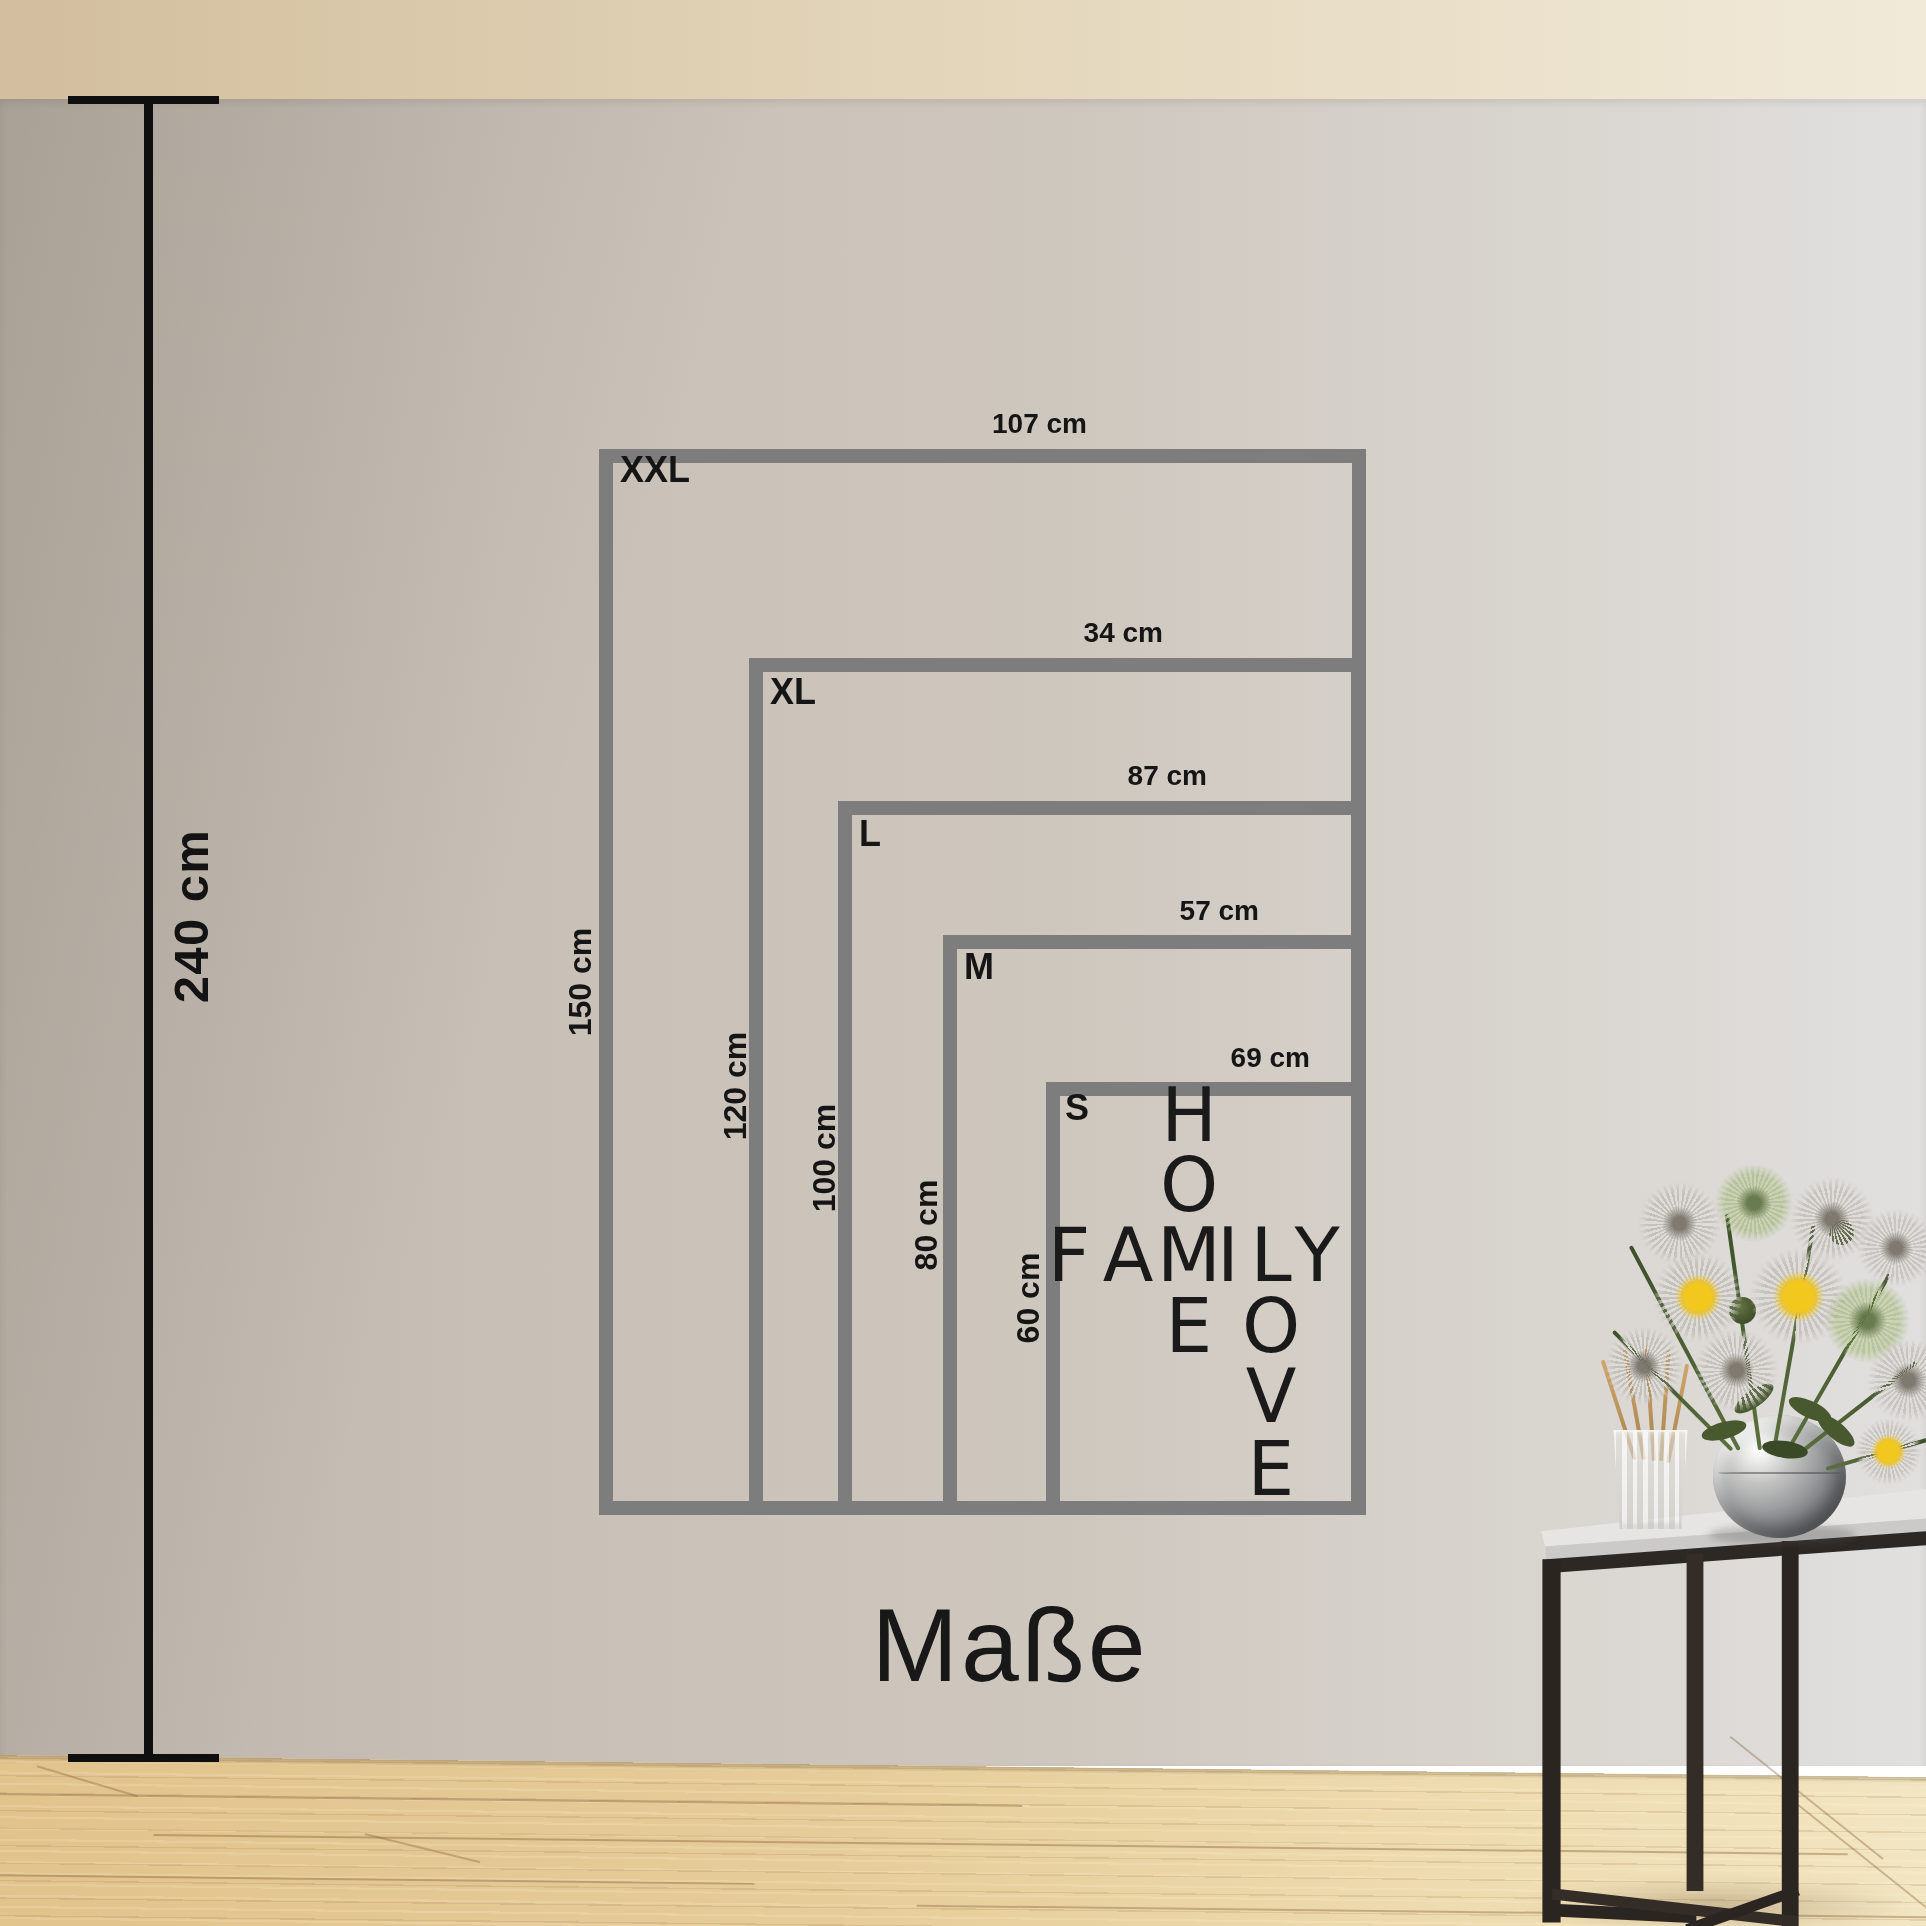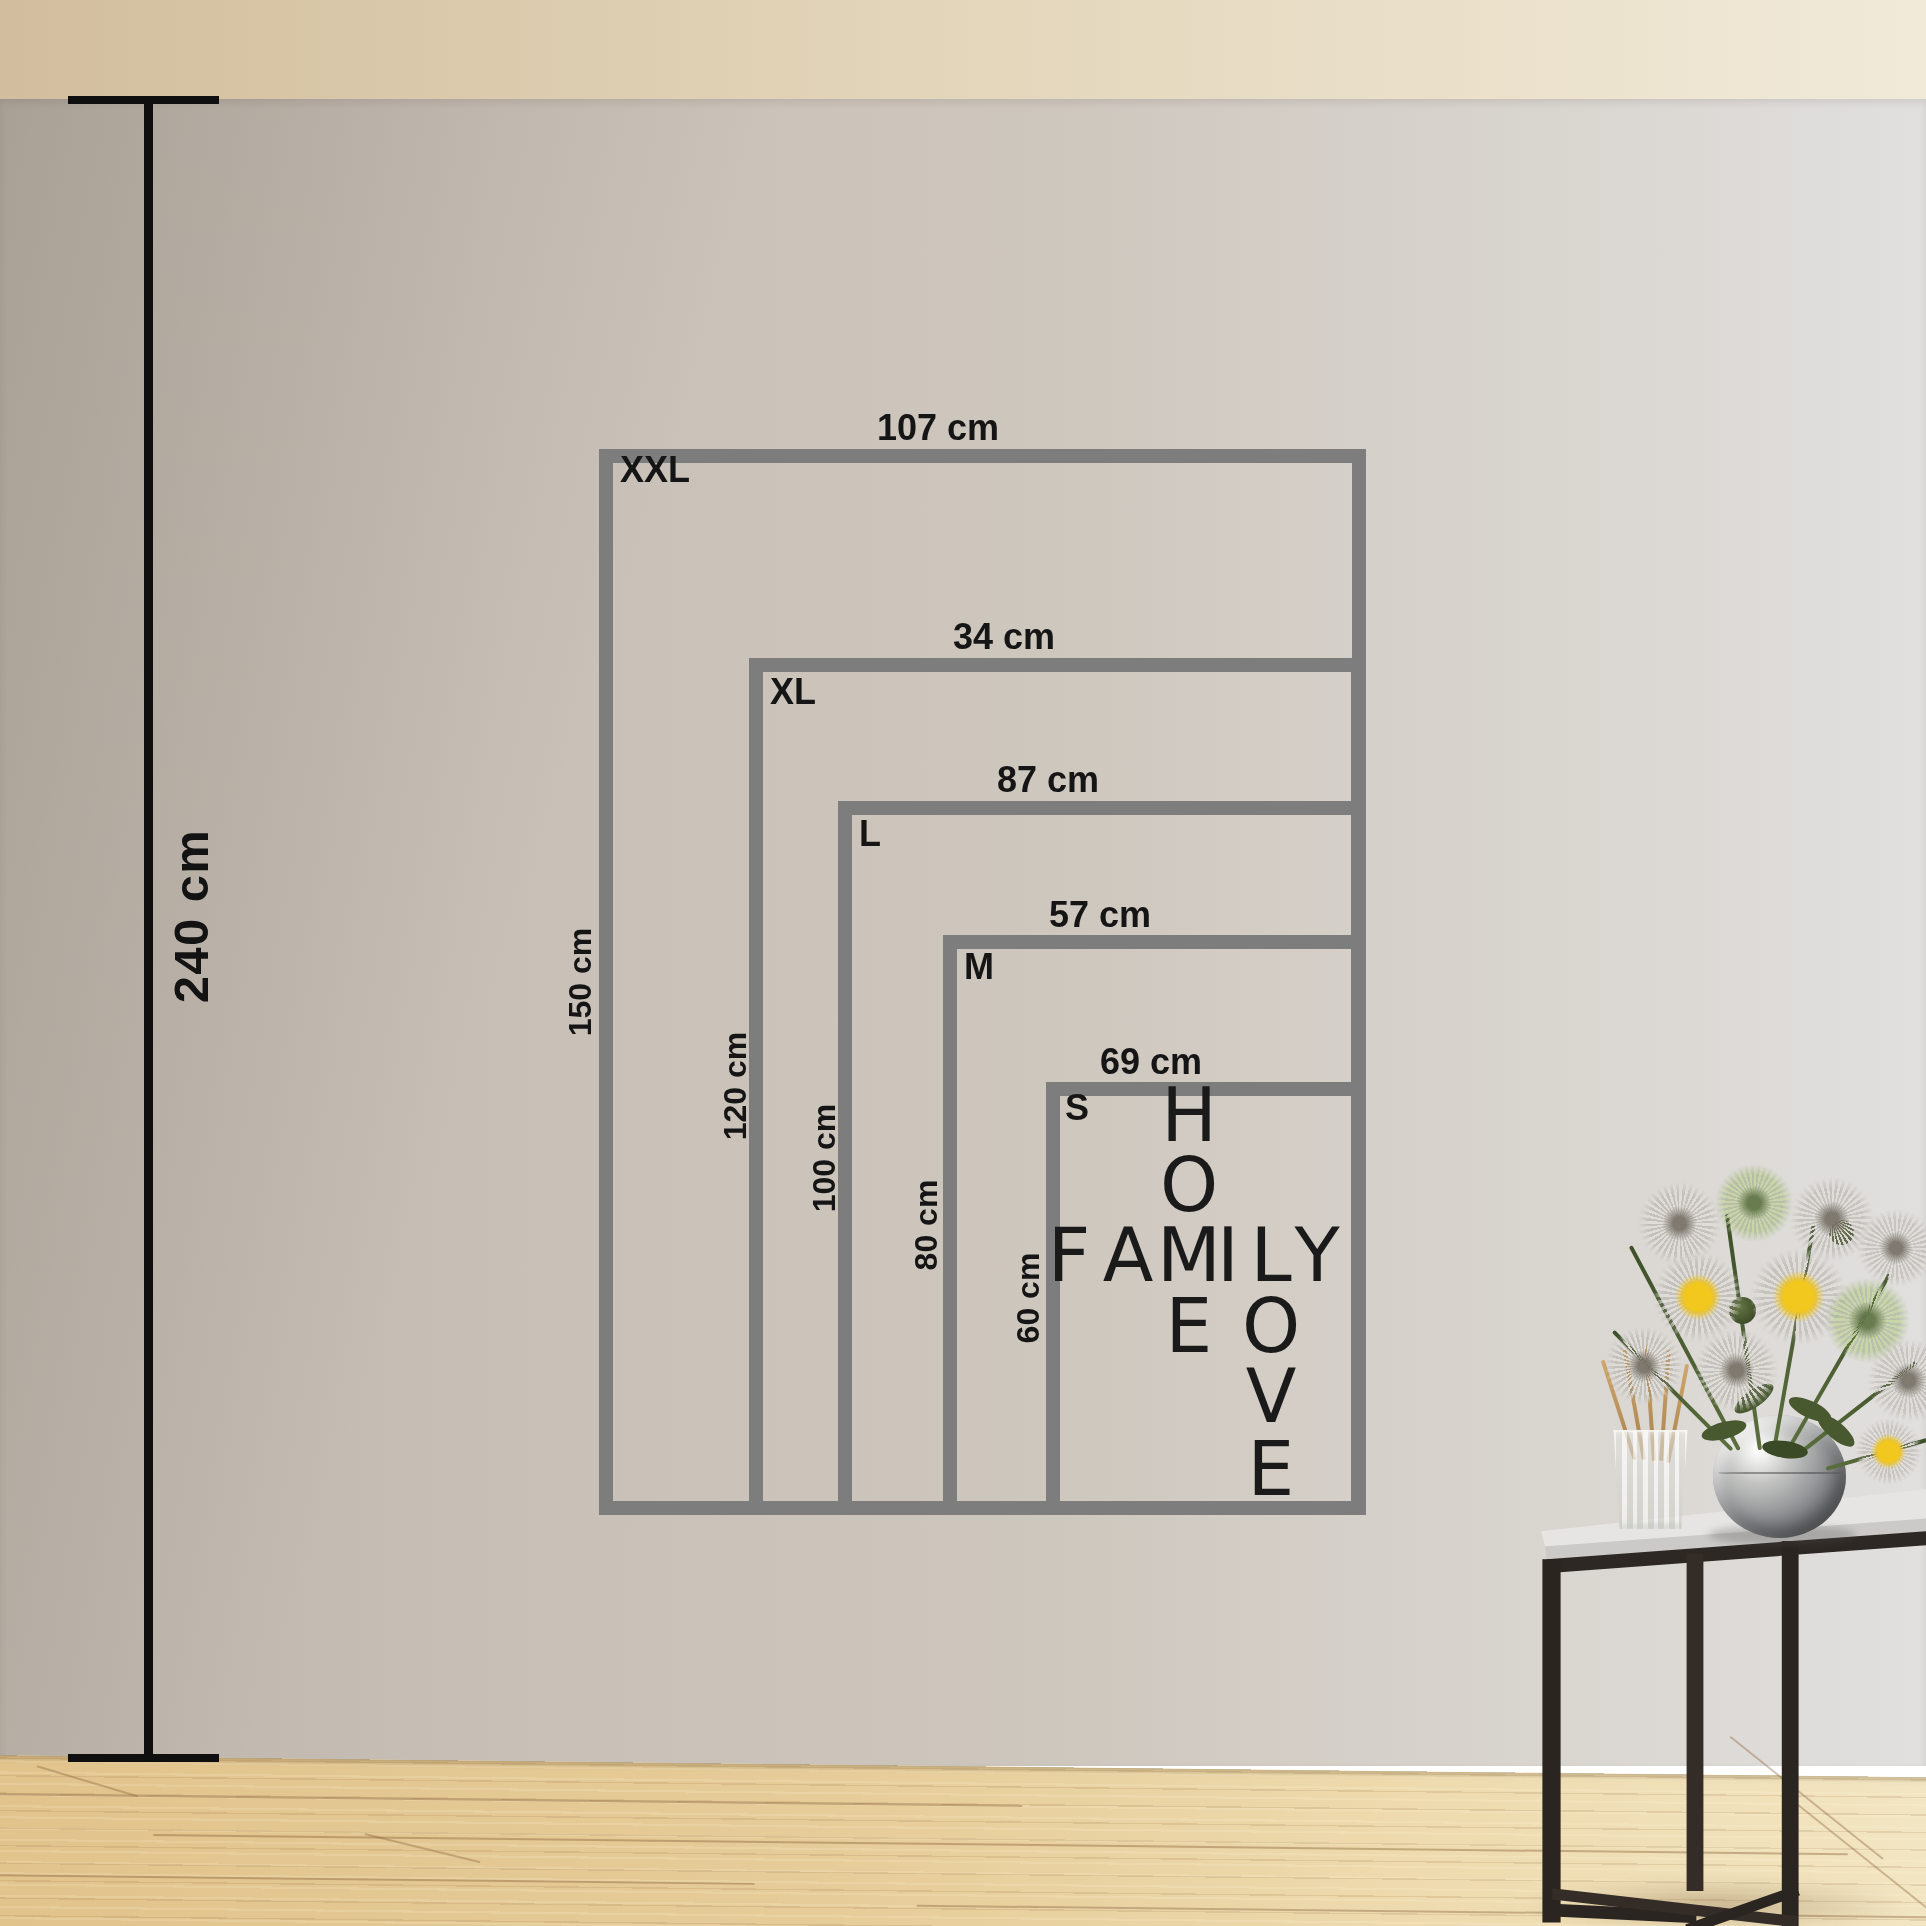--- a/index.html
+++ b/index.html
@@ -51,21 +51,21 @@
   .frame-m  {left:943px;top:935px;width:422px;height:580px;}
   .frame-s  {left:1046px;top:1082px;width:320px;height:433px;}
 
   .size-label{position:absolute;font-size:36px;font-weight:700;color:#151515;line-height:1;}
   .sz-xxl{left:620px;top:452px;}
   .sz-xl {left:770px;top:674px;}
   .sz-l  {left:859px;top:816px;}
   .sz-m  {left:964px;top:949px;}
   .sz-s  {left:1065px;top:1090px;}
 
-  .dim-top{position:absolute;width:210px;text-align:left;font-size:36px;font-weight:700;color:#151515;line-height:1;}
+  .dim-top{position:absolute;width:210px;text-align:right;font-size:28px;font-weight:700;color:#151515;line-height:1;}
   .dt-xxl{left:877px;top:410px;}
   .dt-xl {left:953px;top:619px;}
   .dt-l  {left:997px;top:762px;}
   .dt-m  {left:1049px;top:897px;}
   .dt-s  {left:1100px;top:1044px;}
 
   .dim-left{position:absolute;width:210px;height:32px;transform:rotate(-90deg);
     display:flex;align-items:center;justify-content:center;
     font-size:32px;font-weight:700;color:#151515;line-height:1;}
   .dl-xxl{left:475px;top:966px;}
@@ -223,20 +223,21 @@
     <span class="wl wl4">A</span>
     <span class="wl wl5">M</span>
     <span class="wl wl6">I</span>
     <span class="wl wl7">L</span>
     <span class="wl wl8">Y</span>
     <span class="wl wl9">O</span>
     <span class="wl wl10">V</span>
     <span class="wl wl11">E</span>
   </div>
 
+  <div class="title">Maße</div>
 
   <div class="table-shadow"></div>
   <svg class="table-svg" viewBox="0 0 600 650">
     <polygon points="50,86 600,26 600,68 56,108" fill="#e6e5e3"></polygon>
     <polygon points="56,108 600,68 600,90 58,130" fill="#cbcac8"></polygon>
     <polygon points="58,126 600,86 600,106 58,146" fill="#2e2824"></polygon>
     <rect x="52" y="126" width="26" height="519" fill="#2b2521"></rect>
     <rect x="258" y="118" width="24" height="482" fill="#332c27"></rect>
     <rect x="394" y="100" width="24" height="550" fill="#2b2521"></rect>
     <polygon points="60,618 272,628 272,646 60,636" fill="#2b2521"></polygon>

